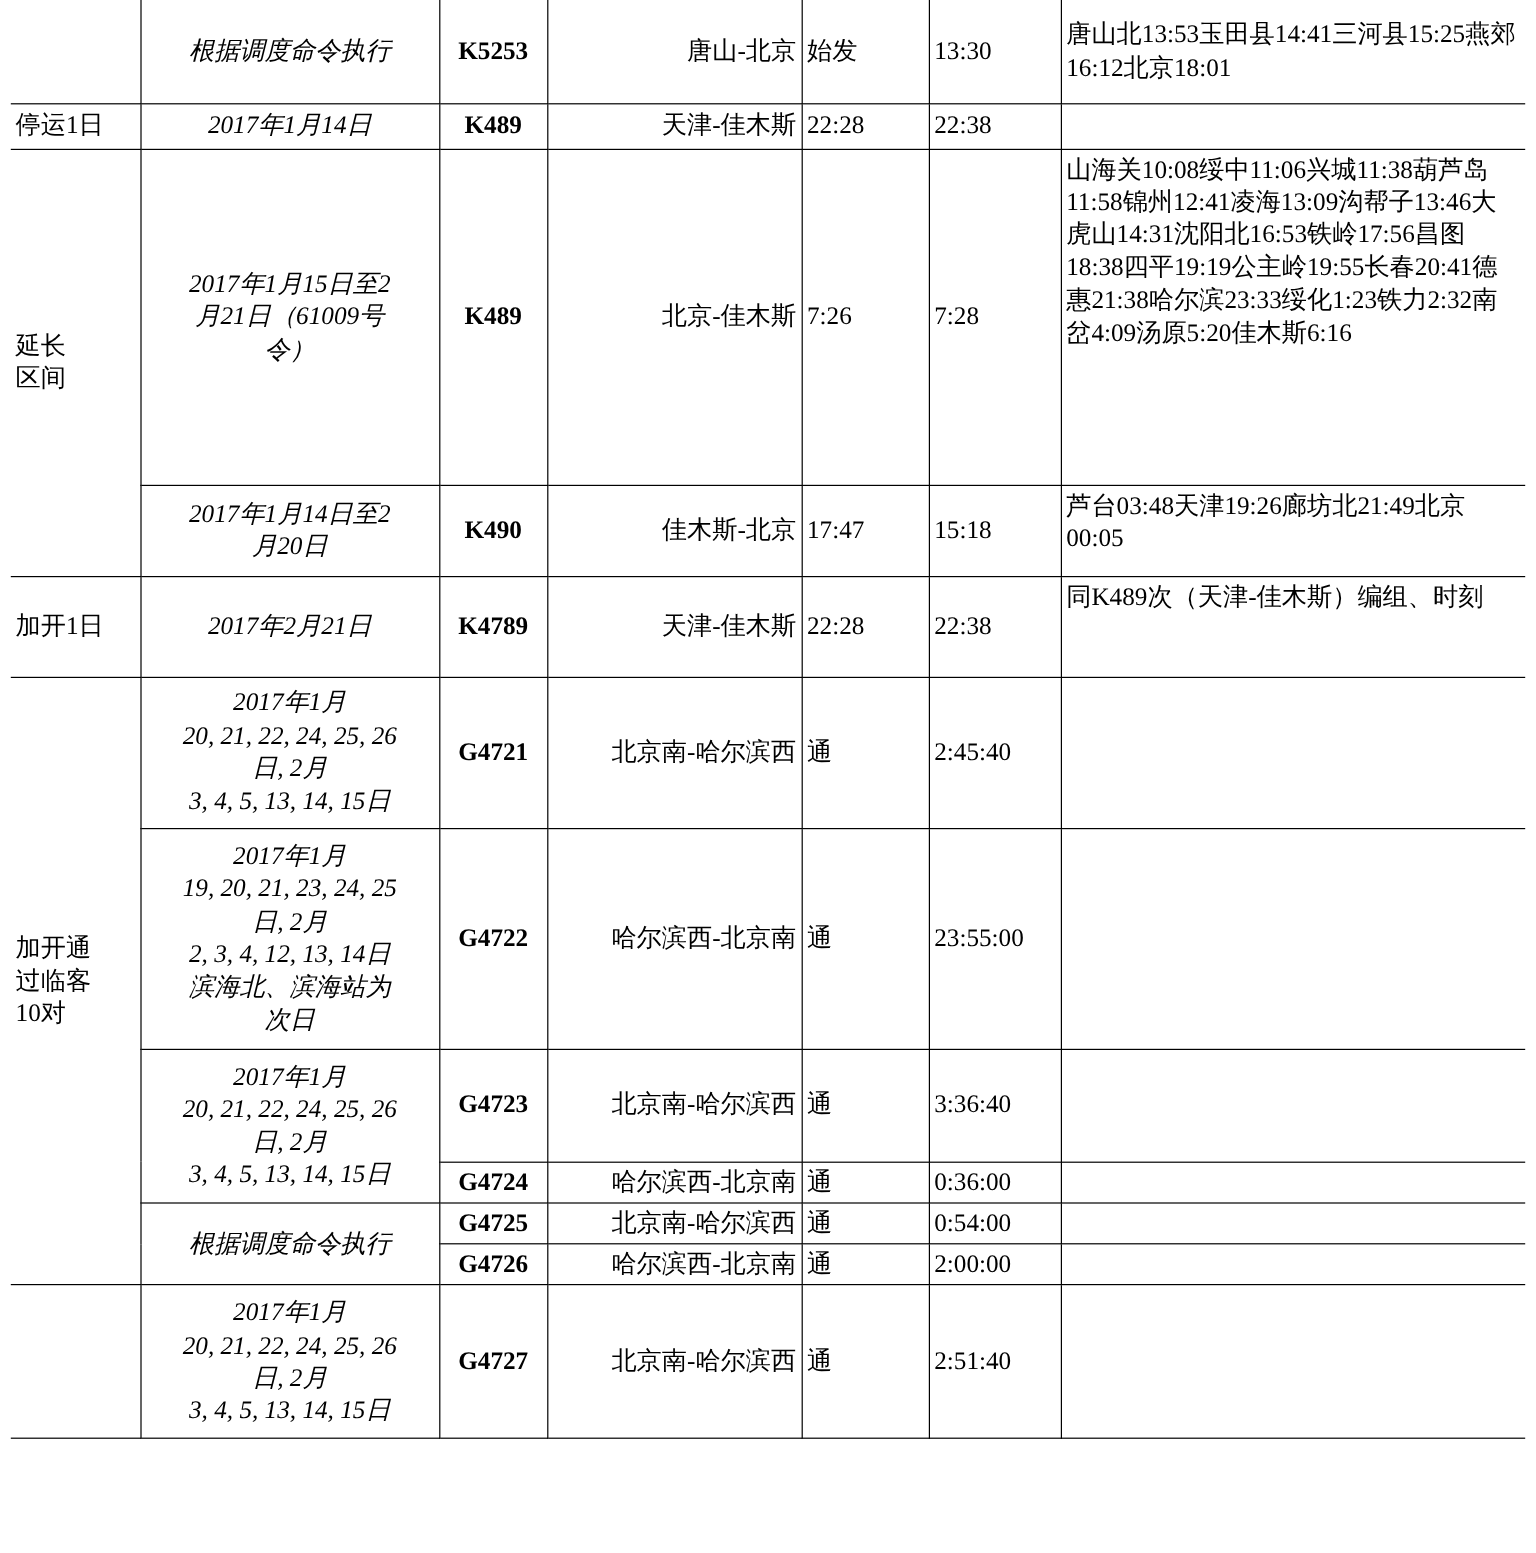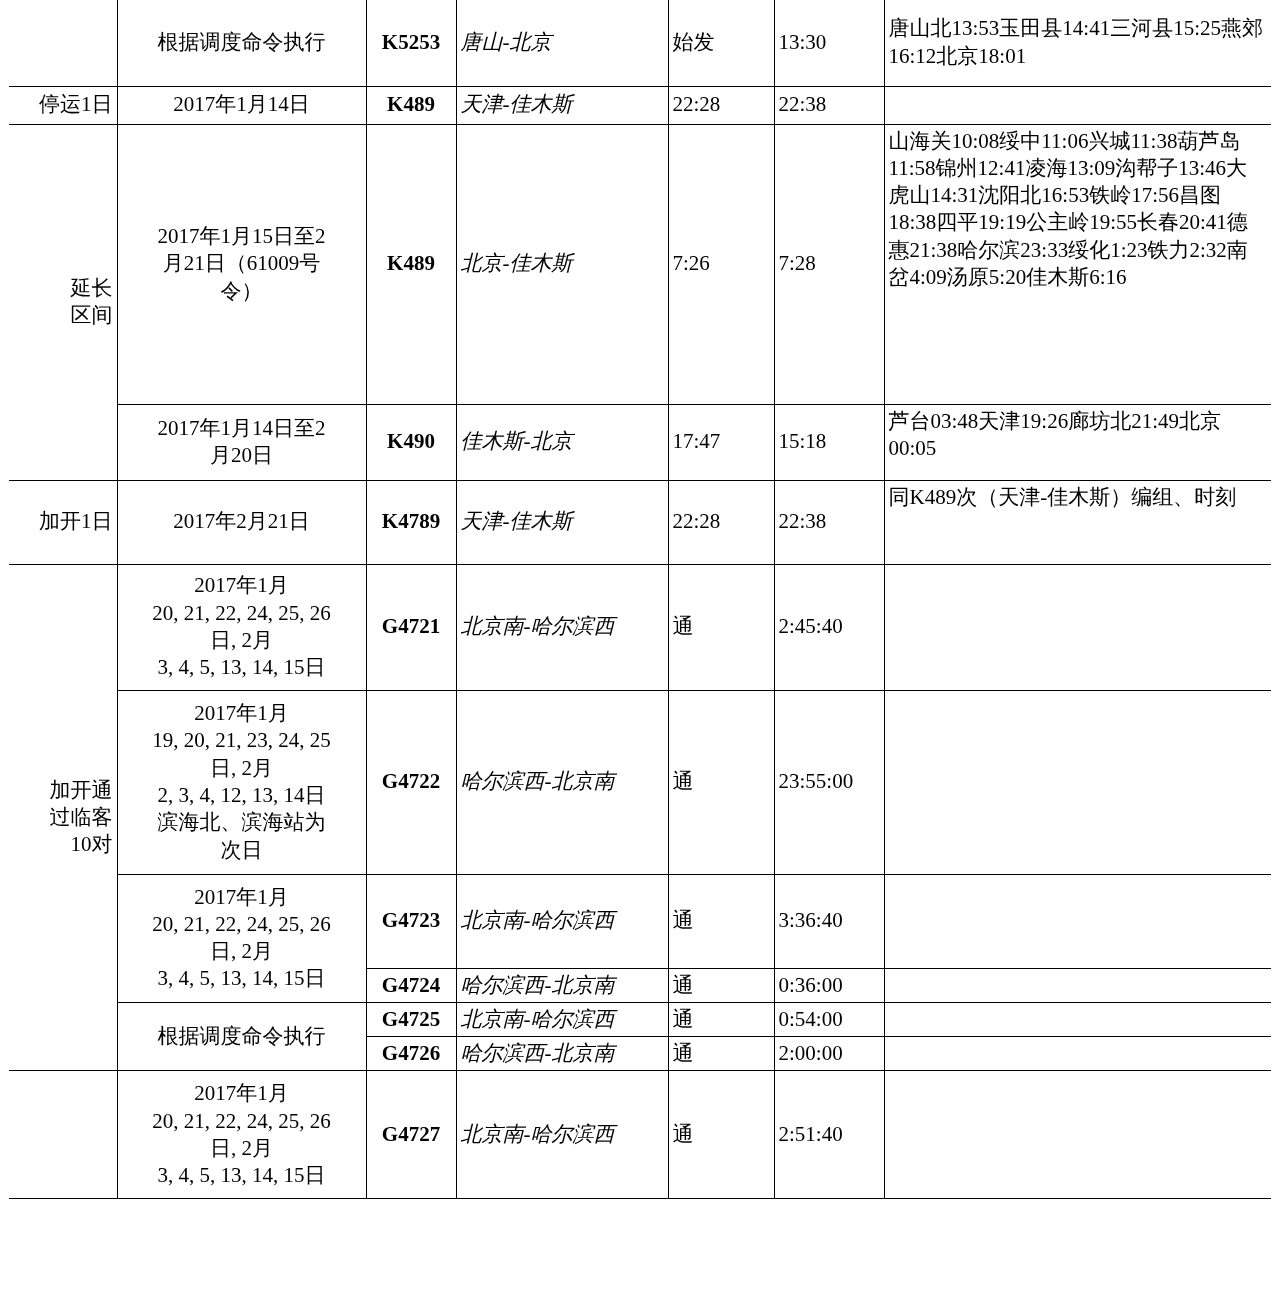--- a/index.html
+++ b/index.html
@@ -35,39 +35,39 @@
   
   col.c-cat   { width: 108px; }
   col.c-date  { width: 249px; }
   col.c-train { width: 90px;  }
   col.c-route { width: 212px; }
   col.c-arr   { width: 106px; }
   col.c-dep   { width: 110px; }
   col.c-note  { width: 387px; }
 
   .cat {
-    text-align: right;
+    text-align: left;
     font-size: 21px;
     line-height: 1.45;
   }
   .date {
     text-align: center;
     font-size: 20px;
     line-height: 1.35;
+    font-style: italic;
   }
   .train {
     text-align: center;
     font-size: 21px;
     font-family: "Liberation Serif", serif;
     font-weight: bold;
   }
   .route {
-    text-align: left;
-    font-size: 21px;
-    font-style: italic;
+    text-align: right;
+    font-size: 21px;
   }
   .time {
     text-align: left;
     font-size: 21px;
   }
   .note {
     text-align: left;
     font-size: 21px;
     line-height: 1.32;
   }

